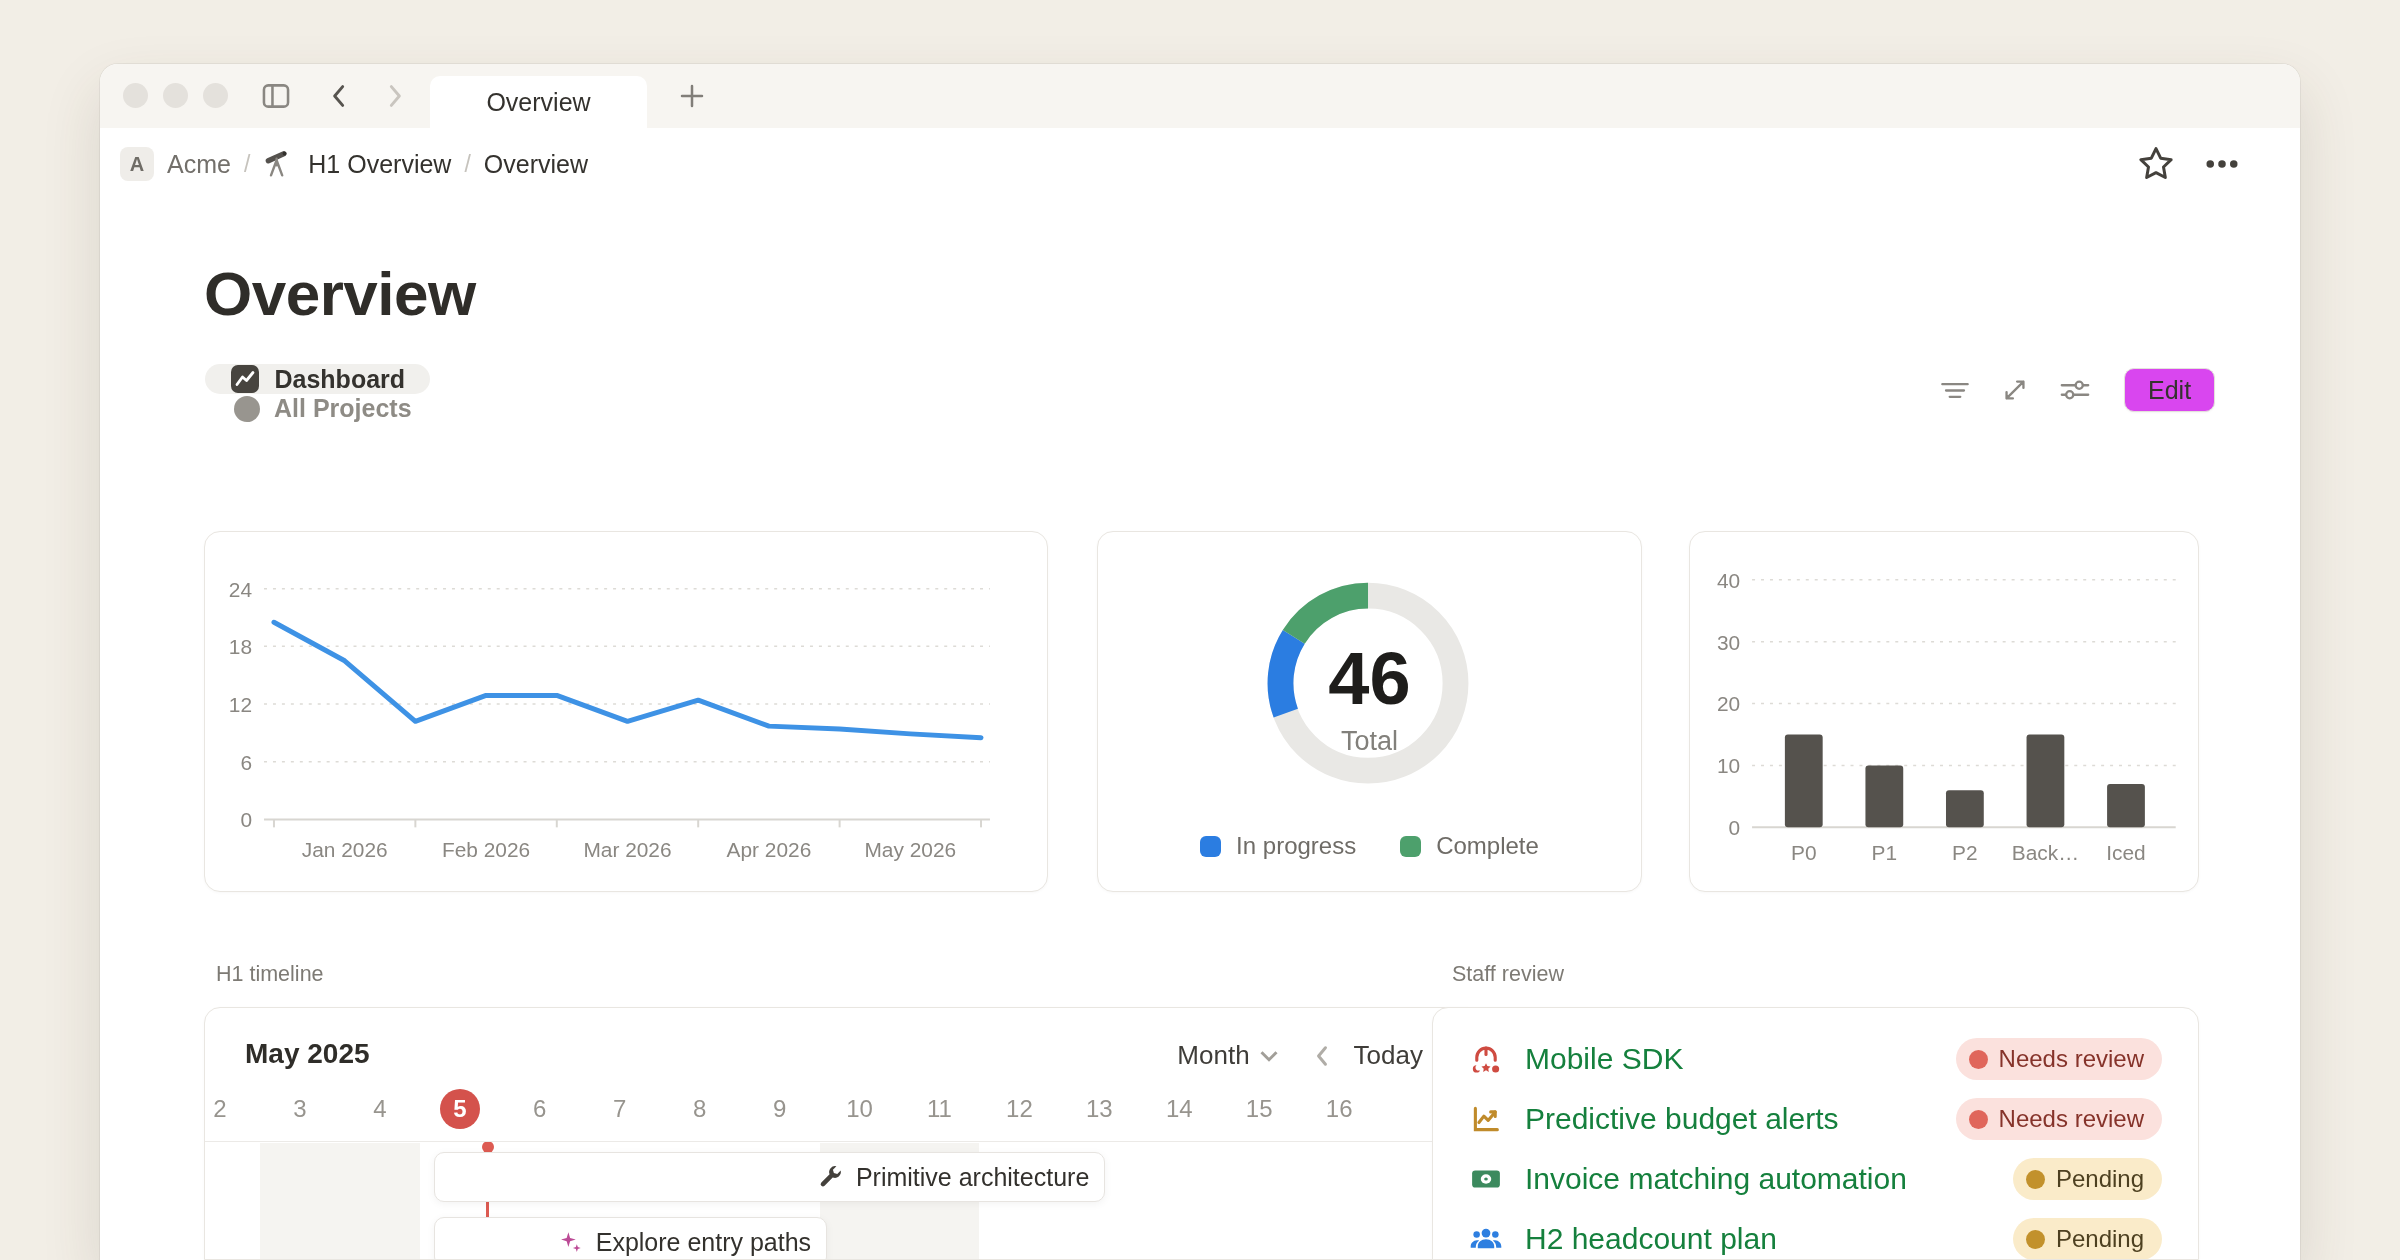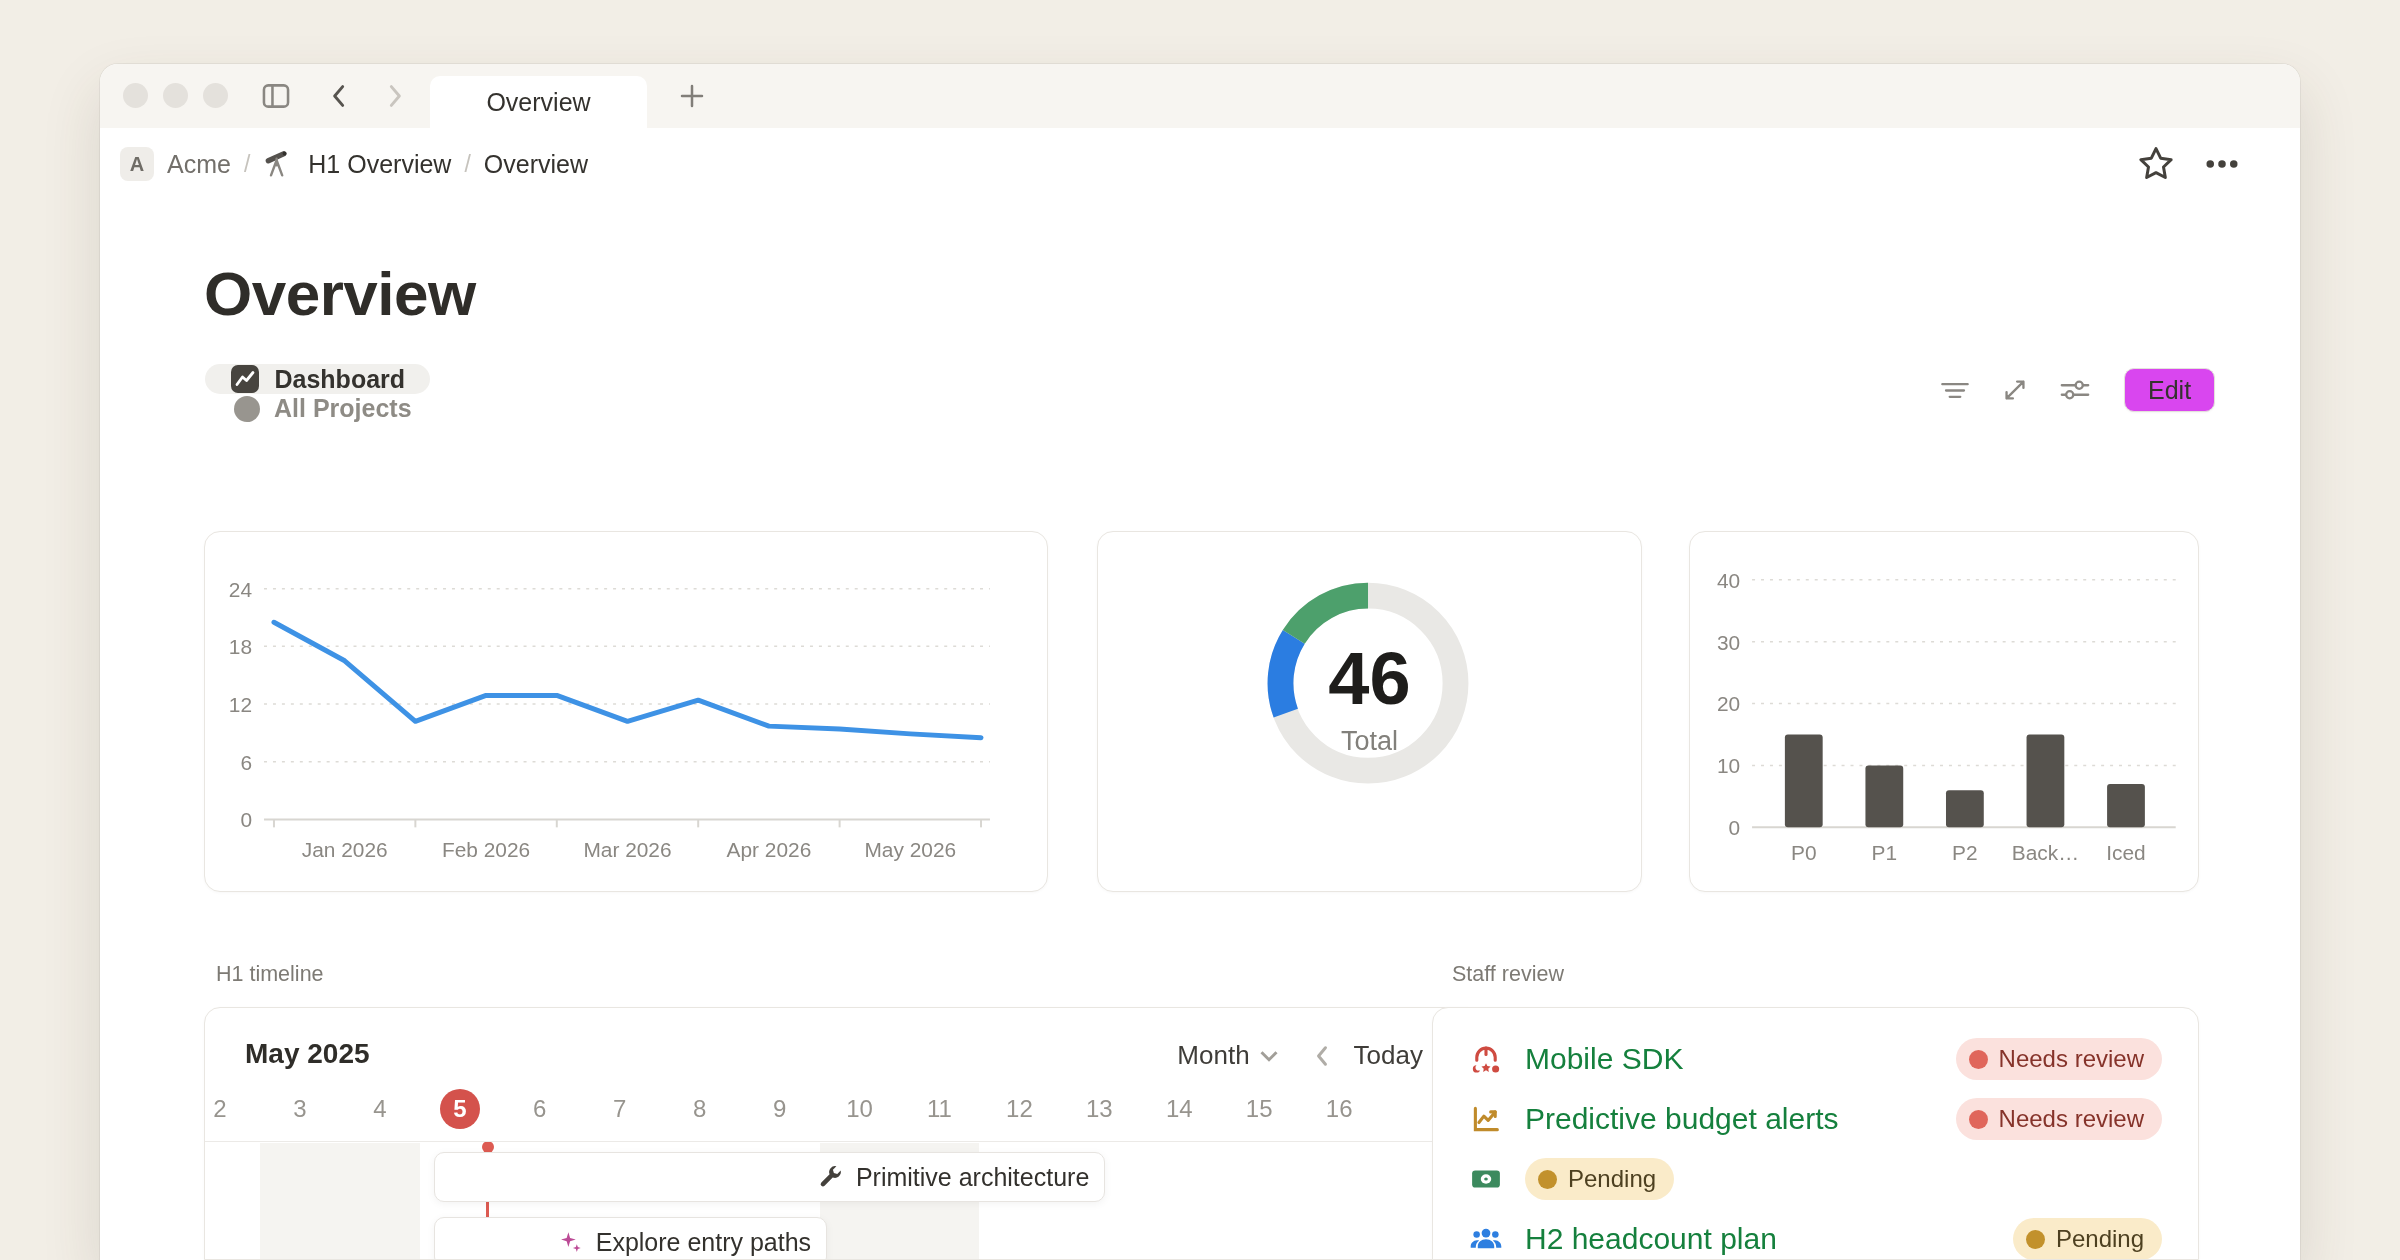--- a/index.html
+++ b/index.html
@@ -225,20 +225,30 @@
   <div class="card" style="left:997px; top:467px; width:545px; height:361px">
     <svg id="donut-svg" class="chart-svg" viewBox="0 0 545 361">
         <circle cx="271" cy="152" r="88" fill="none" stroke="#E9E8E5" stroke-width="26"></circle>
         <path d="M 188.31 182.10 A 88 88 0 0 1 196.37 105.37" fill="none" stroke="#2B7DE1" stroke-width="26"></path>
         <path d="M 196.37 105.37 A 88 88 0 0 1 271.00 64.00" fill="none" stroke="#4DA06C" stroke-width="26"></path>
       </svg>
     <div class="donut-center">
       <div class="donut-total">46</div>
       <div class="donut-cap">Total</div>
     </div>
+    <div class="donut-legend" id="donut-legend">
+        <div class="leg-item">
+          <span class="leg-sw" style="background: rgb(43, 125, 225);"></span>
+          <span>In progress</span>
+        </div>
+        <div class="leg-item">
+          <span class="leg-sw" style="background: rgb(77, 160, 108);"></span>
+          <span>Complete</span>
+        </div>
+      </div>
   </div>
 
   <div class="card" style="left:1589px; top:467px; width:510px; height:361px">
     <svg id="bar-svg" class="chart-svg" viewBox="0 0 510 361">
         <text x="50" y="305" text-anchor="end" class="ax">0</text>
         <line x1="62" y1="234.75" x2="488" y2="234.75" stroke="#DDDBD6" stroke-width="1.5" stroke-dasharray="3 6"></line>
         <text x="50" y="242.75" text-anchor="end" class="ax">10</text>
         <line x1="62" y1="172.5" x2="488" y2="172.5" stroke="#DDDBD6" stroke-width="1.5" stroke-dasharray="3 6"></line>
         <text x="50" y="180.5" text-anchor="end" class="ax">20</text>
         <line x1="62" y1="110.25" x2="488" y2="110.25" stroke="#DDDBD6" stroke-width="1.5" stroke-dasharray="3 6"></line>
@@ -362,20 +372,21 @@
           </span>
         </div>
         <div class="staff-row">
           <span style="display: flex;">
             <svg width="34" height="34" viewBox="0 0 24 24">
               <rect x="2.2" y="6" width="19.6" height="12" rx="2.2" fill="#3C8A5E"></rect>
               <ellipse cx="12" cy="12" rx="3.7" ry="3.3" fill="#ffffff"></ellipse>
               <path d="M10.7 12a1.3 1.1 0 1 0 2.6 0 1.3 1.1 0 1 0-2.6 0z" fill="#3C8A5E"></path>
             </svg>
           </span>
+          <span class="staff-title">Invoice matching automation</span>
           <span class="pill tone-yellow">
             <span class="dot"></span>
             <span>Pending</span>
           </span>
         </div>
         <div class="staff-row">
           <span style="display: flex;">
             <svg width="34" height="34" viewBox="0 0 24 24" fill="#2E7FE0">
               <circle cx="12" cy="7.8" r="3.1"></circle>
               <path d="M12 12.2c3.3 0 5.8 2.1 5.8 5v1.3H6.2v-1.3c0-2.9 2.5-5 5.8-5z"></path>

